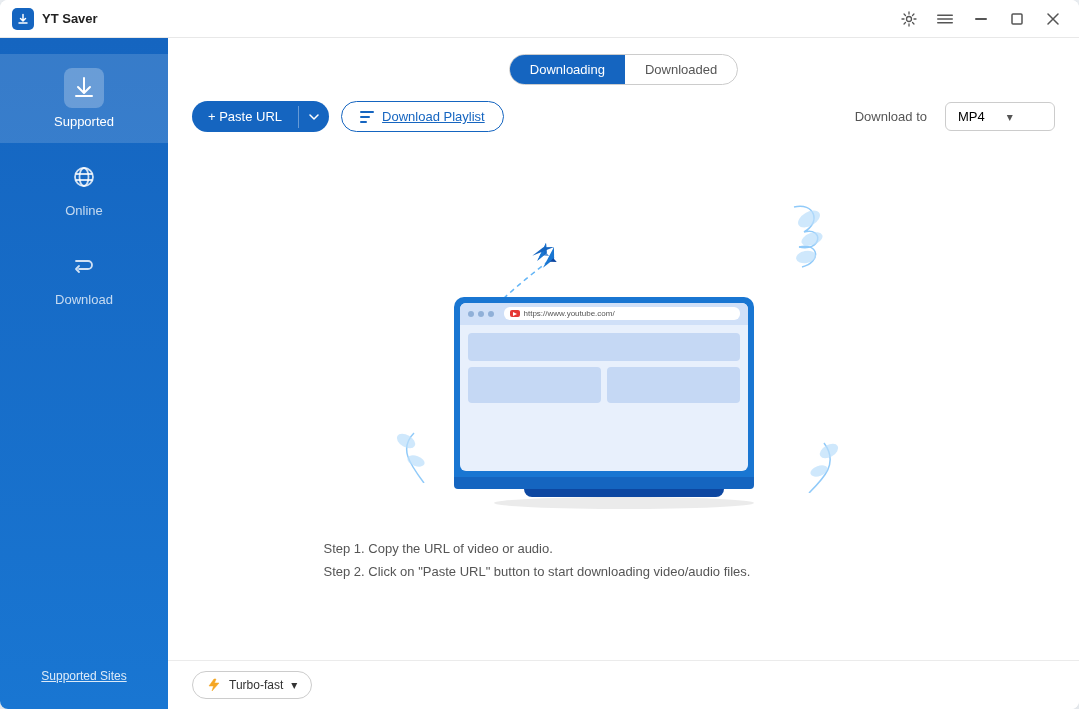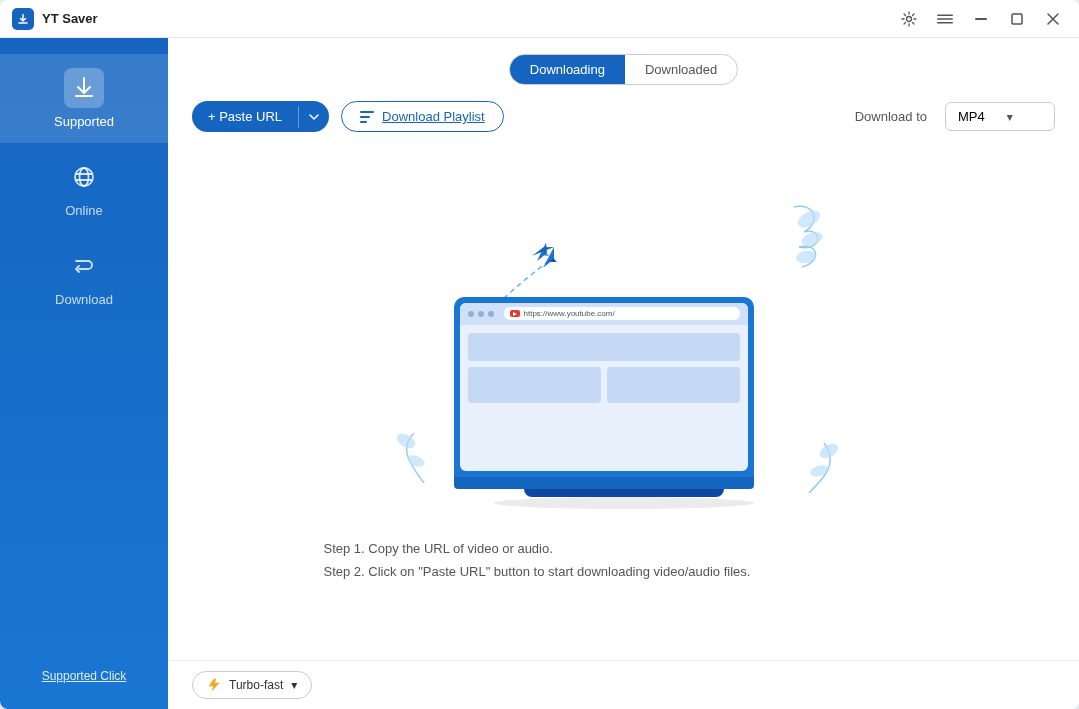--- a/index.html
+++ b/index.html
@@ -492,21 +492,21 @@
           <svg viewBox="0 0 26 26" fill="none">
             <path d="M5 8h12a4 4 0 0 1 0 8H8" stroke="rgba(255,255,255,0.8)" stroke-width="1.8" stroke-linecap="round"></path>
             <path d="M8 13l-3 3 3 3" stroke="rgba(255,255,255,0.8)" stroke-width="1.8" stroke-linecap="round" stroke-linejoin="round"></path>
           </svg>
         </div>
         <span class="sidebar-label">Download</span>
       </div>
 
       <div class="sidebar-spacer"></div>
       <div class="sidebar-footer">
-        <span class="supported-sites-link">Supported Click</span>
+        <span class="supported-sites-link">Supported Sites</span>
       </div>
     </div>
 
     <div class="content">
 
       <div class="tab-bar">
         <div class="tab-group">
           <button class="tab-btn active">Downloading</button>
           <button class="tab-btn">Downloaded</button>
         </div>

